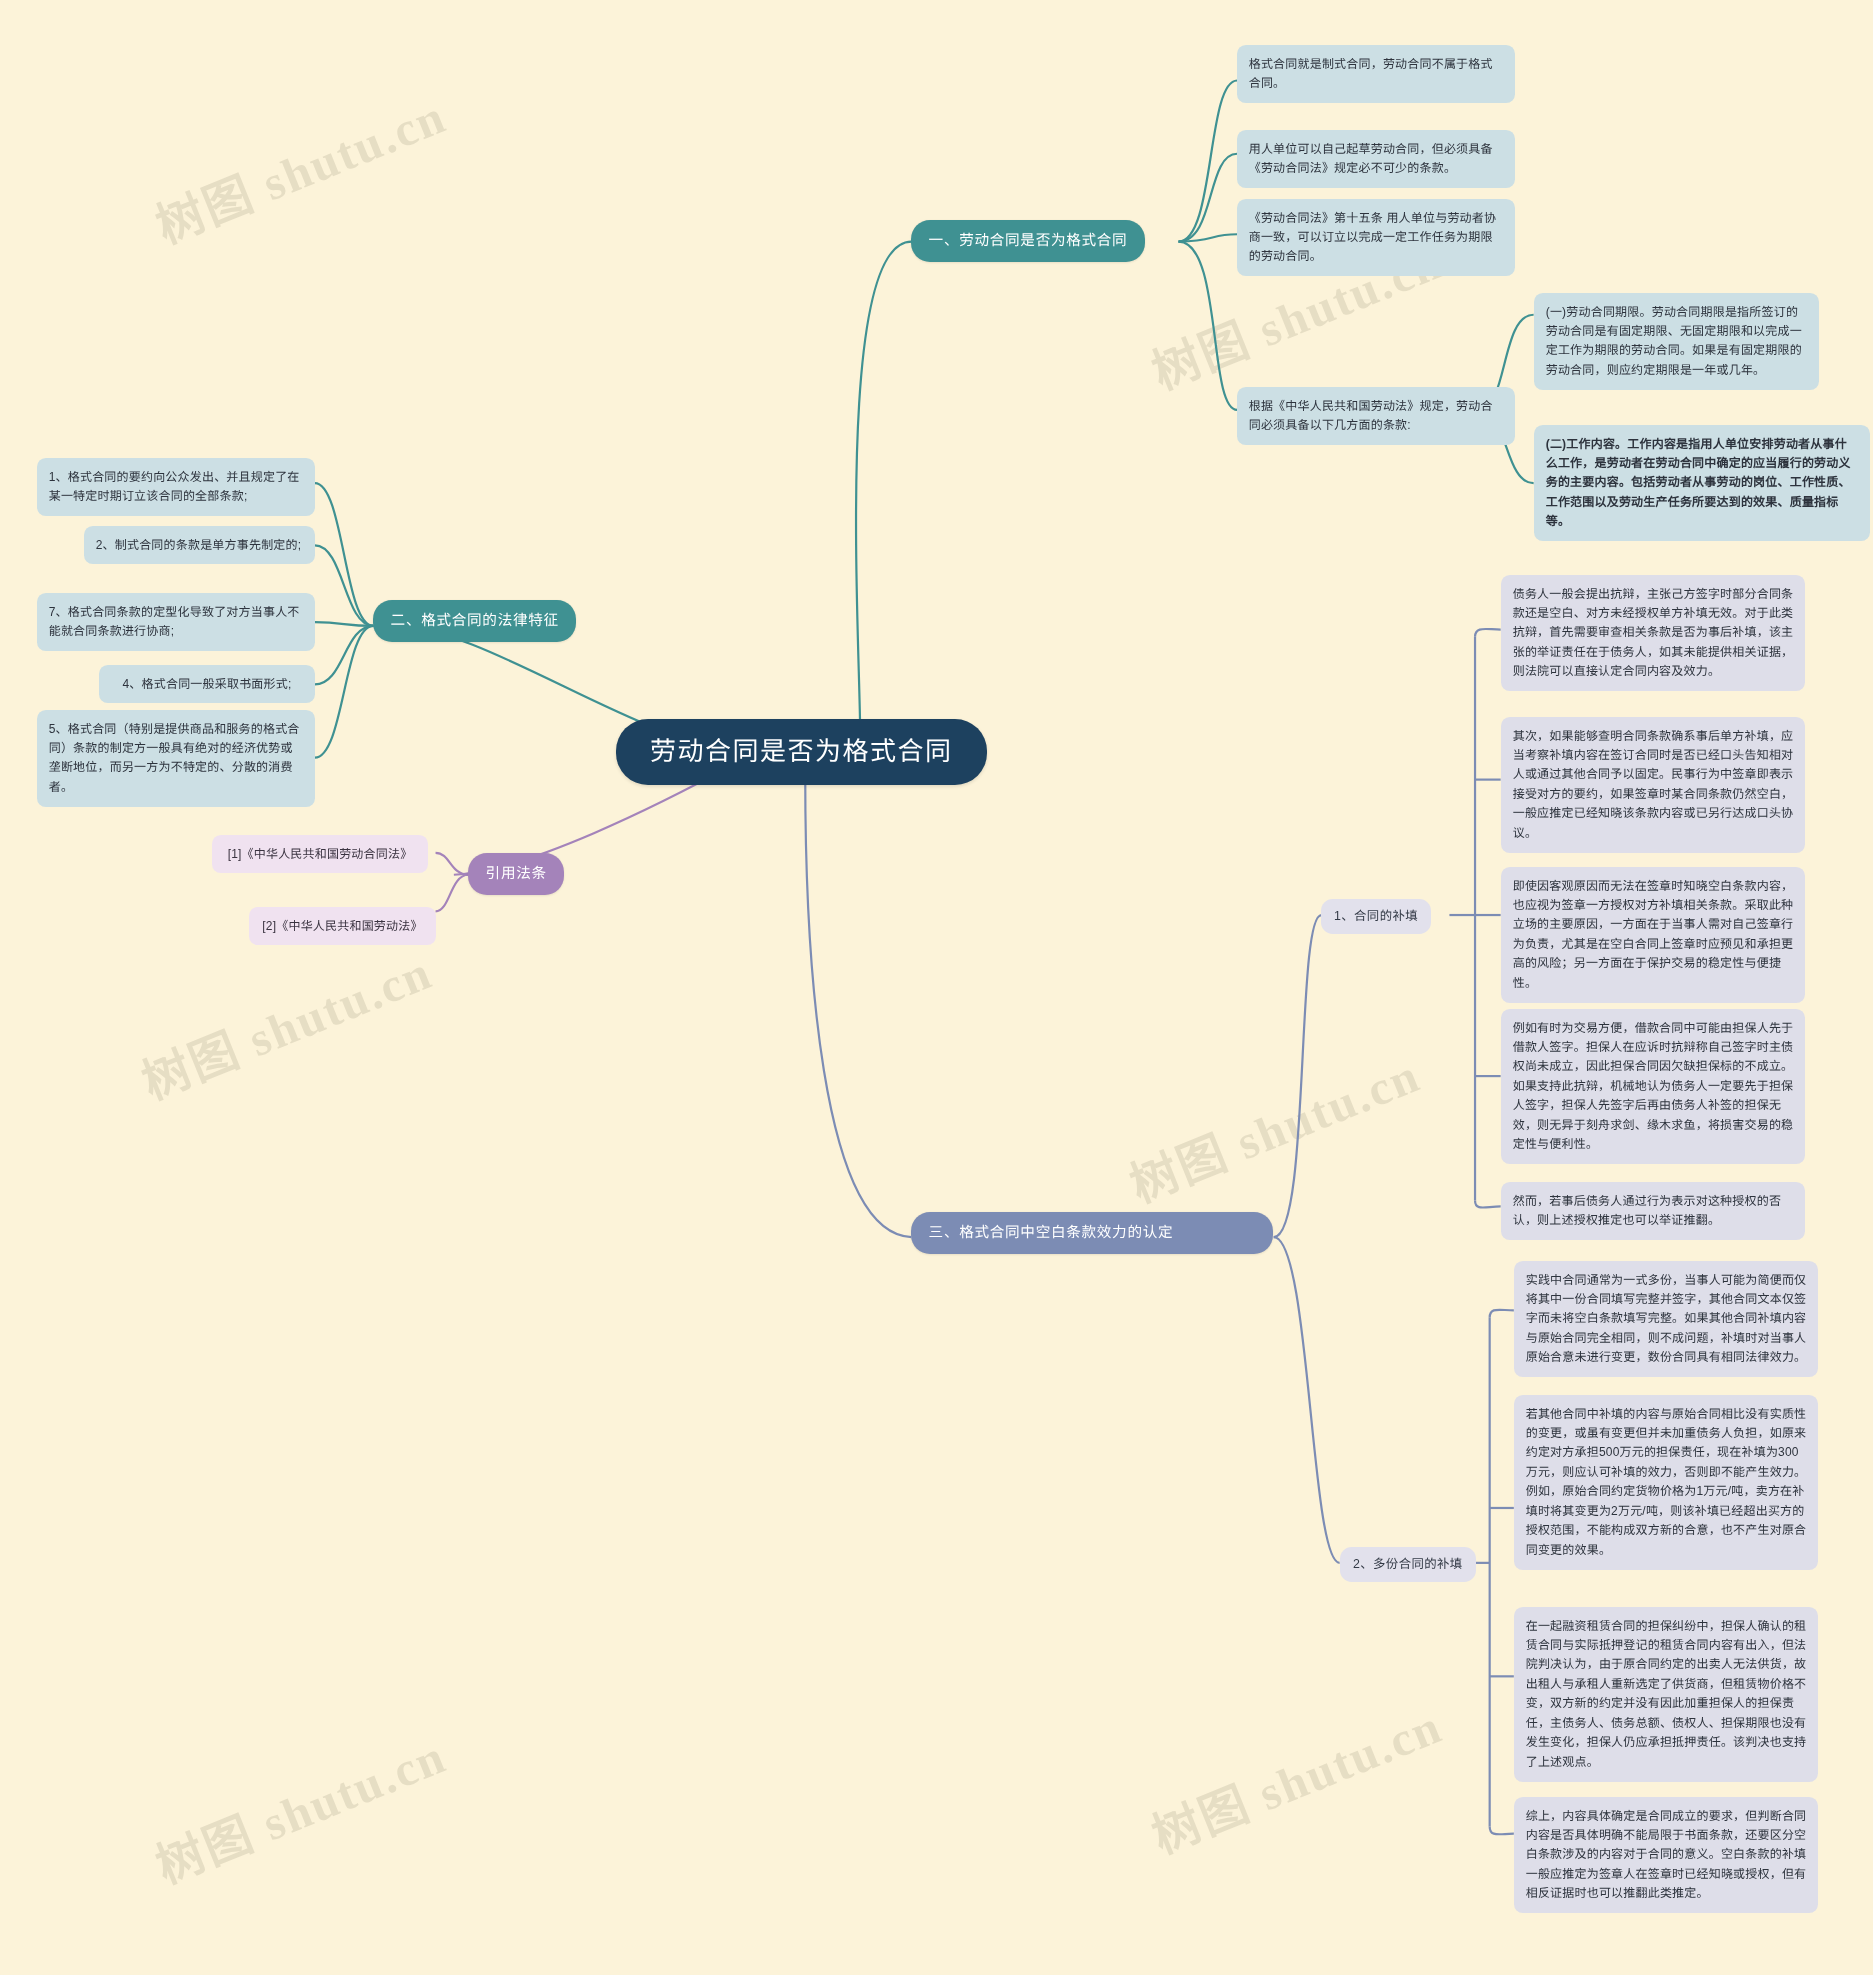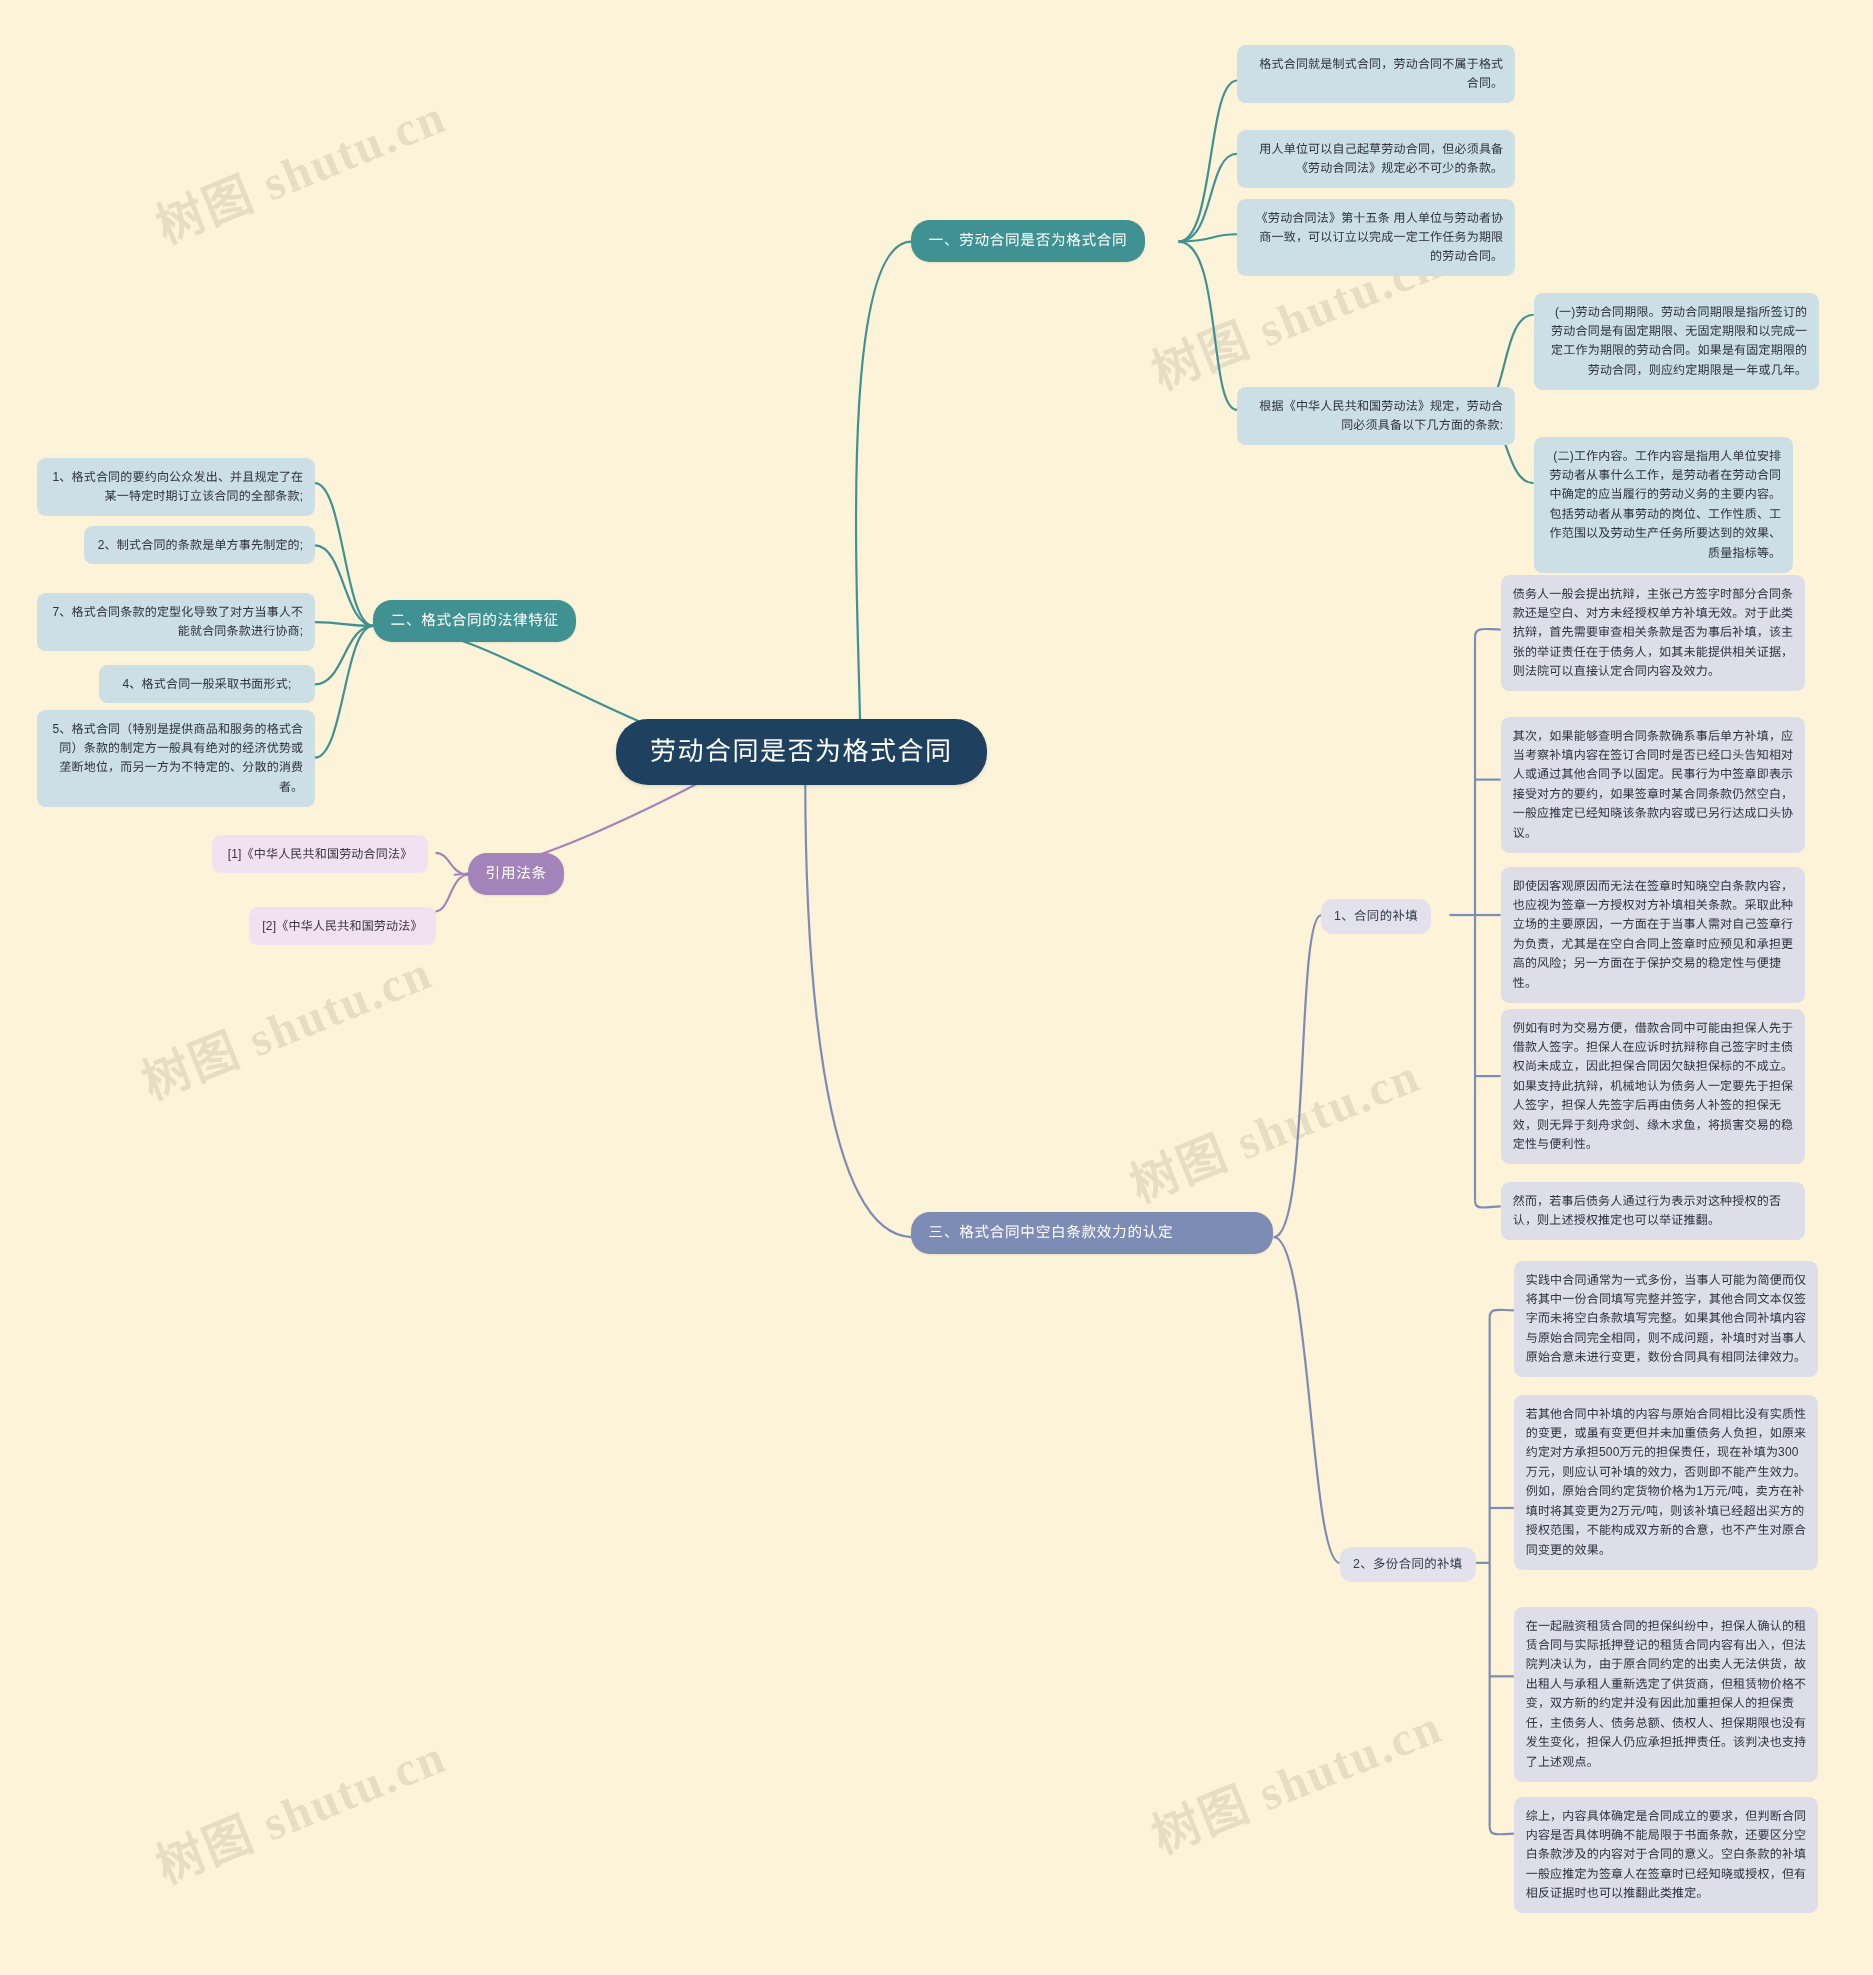--- a/index.html
+++ b/index.html
@@ -41,21 +41,21 @@
   .sub{
     border-radius:11.7px;font-size:12.4px;line-height:1.5;
     padding:8px 13px;letter-spacing:0.4px;color:#333a46;
     background:#e2e1ec;
   }
 
   .leaf{
     border-radius:8.8px;font-size:12px;line-height:1.62;
     padding:9.5px 11.7px;letter-spacing:0.2px;color:#2d333d;
   }
-  .leaf.blue{background:#ccdfe4;text-align:right;}
+  .leaf.blue{background:#ccdfe4;}
   .leaf.lav{background:#dedee9;}
   .leaf.pink{background:#f0e2f0;color:#3a3340;text-align:center;}
   .leaf.center{text-align:center;}
 </style>
 </head>
 <body>
 
 <div id="canvas">
 
   <div class="wm" style="left:146px;top:132px;">树图 shutu.cn</div>
@@ -116,21 +116,21 @@
   <div class="node root" style="left:616px;top:719px;">劳动合同是否为格式合同</div>
 
   <div class="node branch teal" style="left:911px;top:220px;">一、劳动合同是否为格式合同</div>
 
   <div class="node leaf blue" style="left:1237px;top:45px;width:278px;">格式合同就是制式合同，劳动合同不属于格式合同。</div>
   <div class="node leaf blue" style="left:1237px;top:130px;width:278px;">用人单位可以自己起草劳动合同，但必须具备《劳动合同法》规定必不可少的条款。</div>
   <div class="node leaf blue" style="left:1237px;top:199px;width:278px;">《劳动合同法》第十五条 用人单位与劳动者协商一致，可以订立以完成一定工作任务为期限的劳动合同。</div>
   <div class="node leaf blue" style="left:1237px;top:387px;width:278px;">根据《中华人民共和国劳动法》规定，劳动合同必须具备以下几方面的条款:</div>
 
   <div class="node leaf blue" style="left:1534px;top:293px;width:285px;">(一)劳动合同期限。劳动合同期限是指所签订的劳动合同是有固定期限、无固定期限和以完成一定工作为期限的劳动合同。如果是有固定期限的劳动合同，则应约定期限是一年或几年。</div>
-  <div class="node leaf blue" style="left:1534px;top:437px;width:259px;">(二)工作内容。工作内容是指用人单位安排劳动者从事什么工作，是劳动者在劳动合同中确定的应当履行的劳动义务的主要内容。包括劳动者从事劳动的岗位、工作性质、工作范围以及劳动生产任务所要达到的效果、质量指标等。</div>
+  <div class="node leaf blue" style="left:1534px;top:425px;width:336px;font-weight:bold;">(二)工作内容。工作内容是指用人单位安排劳动者从事什么工作，是劳动者在劳动合同中确定的应当履行的劳动义务的主要内容。包括劳动者从事劳动的岗位、工作性质、工作范围以及劳动生产任务所要达到的效果、质量指标等。</div>
 
   <div class="node branch teal" style="left:373px;top:600px;">二、格式合同的法律特征</div>
 
   <div class="node leaf blue" style="left:37px;top:458px;width:278px;">1、格式合同的要约向公众发出、并且规定了在某一特定时期订立该合同的全部条款;</div>
   <div class="node leaf blue" style="left:84px;top:526px;width:231px;">2、制式合同的条款是单方事先制定的;</div>
   <div class="node leaf blue" style="left:37px;top:593px;width:278px;">7、格式合同条款的定型化导致了对方当事人不能就合同条款进行协商;</div>
   <div class="node leaf blue center" style="left:99px;top:665px;width:216px;">4、格式合同一般采取书面形式;</div>
   <div class="node leaf blue" style="left:37px;top:710px;width:278px;">5、格式合同（特别是提供商品和服务的格式合同）条款的制定方一般具有绝对的经济优势或垄断地位，而另一方为不特定的、分散的消费者。</div>
 
   <div class="node branch plum" style="left:468px;top:853px;">引用法条</div>

